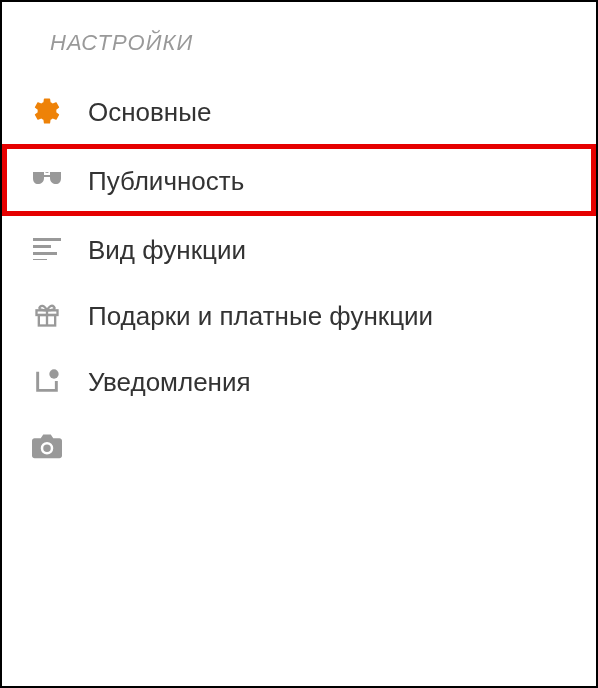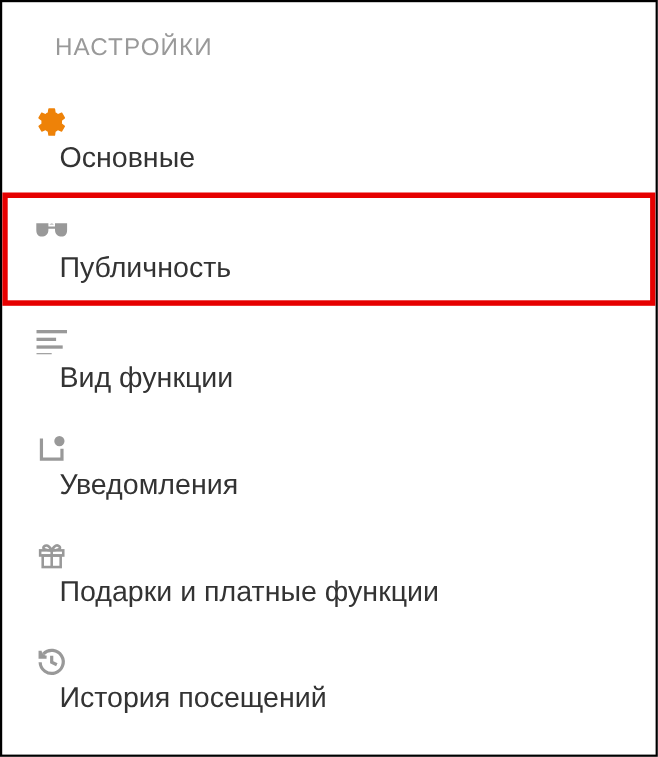--- a/index.html
+++ b/index.html
@@ -15,28 +15,28 @@
       border: 2px solid #000;
     }
     .container {
       padding: 0;
     }
     .header {
       padding: 28px 0 22px 48px;
       font-size: 22px;
       color: #999;
       letter-spacing: 1px;
+      font-style: italic;
     }
     .menu-item {
       display: flex;
-      align-items: flex-start;
+      align-items: flex-end;
       padding: 16px 0 16px 28px;
       cursor: pointer;
       position: relative;
-      flex-direction: column;
     }
     .menu-item.highlighted {
       border: 5px solid #e60000;
       padding: 14px 0 14px 23px;
       margin-left: 0;
     }
     .icon-wrapper {
       width: 34px;
       height: 34px;
       display: flex;
@@ -84,50 +84,40 @@
         <rect x="0" y="7" width="18" height="3"></rect>
         <rect x="0" y="14" width="24" height="3"></rect>
         <rect x="0" y="21" width="14" height="3"></rect>
       </svg>
     </span>
     <span class="label">Вид функции</span>
   </div>
 
   <div class="menu-item">
     <span class="icon-wrapper">
-      <svg width="28" height="28" viewBox="0 0 24 24" fill="none" stroke="#999" stroke-width="2.5">
-        <path d="M4,4 L4,20 L20,20 L20,12"></path>
-        <circle cx="18" cy="6" r="4" fill="#999" stroke="none"></circle>
-      </svg>
-    </span>
-    <span class="label">Уведомления</span>
-  </div>
-
-  <div class="menu-item">
-    <span class="icon-wrapper">
       <svg width="28" height="28" viewBox="0 0 24 24" fill="none" stroke="#999" stroke-width="2">
         <rect x="3" y="8" width="18" height="4"></rect>
         <rect x="5" y="12" width="14" height="9"></rect>
         <line x1="12" y1="8" x2="12" y2="21"></line>
         <path d="M12,8 C12,8 9,2 6,5 C4,7 8,8 12,8 M12,8 C12,8 15,2 18,5 C20,7 16,8 12,8"></path>
       </svg>
     </span>
     <span class="label">Подарки и платные функции</span>
   </div>
 
   <div class="menu-item">
     <span class="icon-wrapper">
       <svg width="28" height="28" viewBox="0 0 24 24" fill="none" stroke="#999" stroke-width="2.5">
-        <path d="M3,12 A9,9 0 1,0 5.5,5.5"></path>
-        <polyline points="3,3 3,8 8,8" fill="#999"></polyline>
-        <polyline points="12,7 12,12 16,14"></polyline>
+        <path d="M4,4 L4,20 L20,20 L20,12"></path>
+        <circle cx="18" cy="6" r="4" fill="#999" stroke="none"></circle>
       </svg>
     </span>
-    <span class="label">История посещений</span>
+    <span class="label">Уведомления</span>
   </div>
+
 
   <div class="menu-item">
     <span class="icon-wrapper">
       <svg width="30" height="26" viewBox="0 0 24 20" fill="#999">
         <path d="M9,0 L15,0 L17,3 L22,3 C23,3 24,4 24,5 L24,17 C24,18 23,19 22,19 L2,19 C1,19 0,18 0,17 L0,5 C0,4 1,3 2,3 L7,3 Z M12,6 A5,5 0 1,0 12,16 A5,5 0 1,0 12,6 M12,8 A3,3 0 1,1 12,14 A3,3 0 1,1 12,8" fill-rule="evenodd"></path>
       </svg>
     </span>
   </div>
 
 

